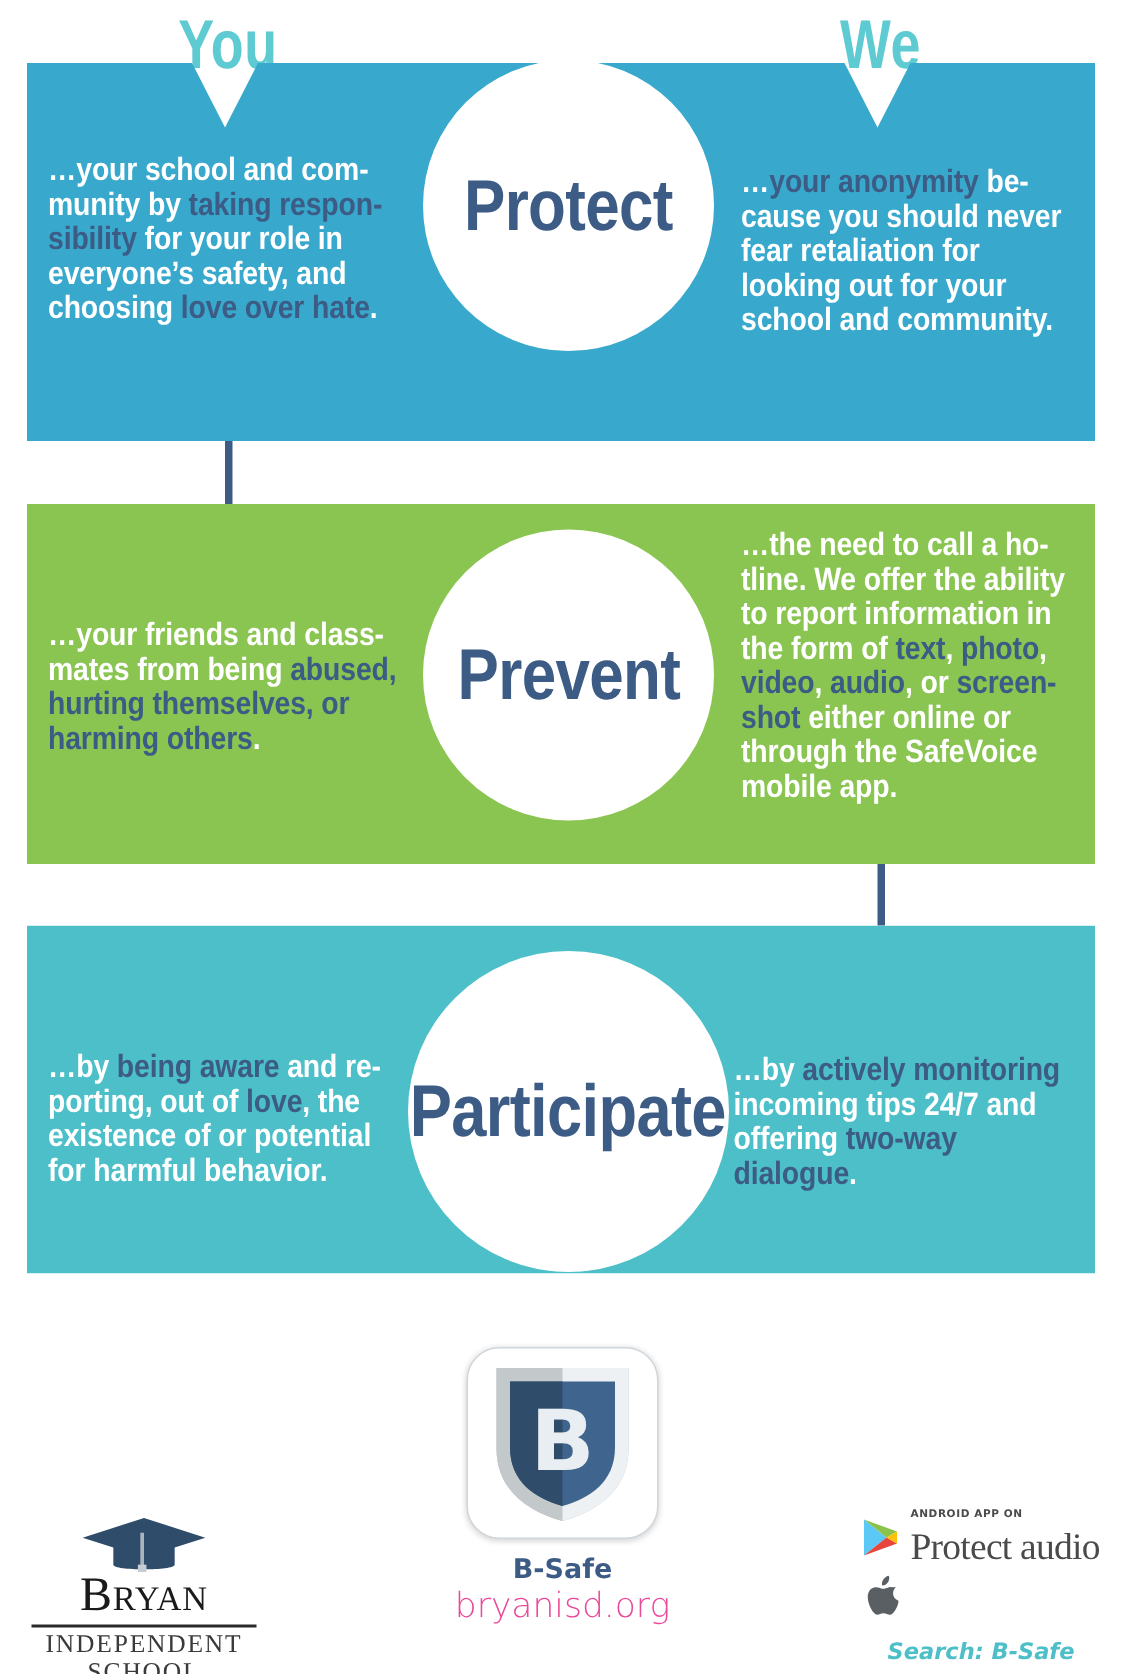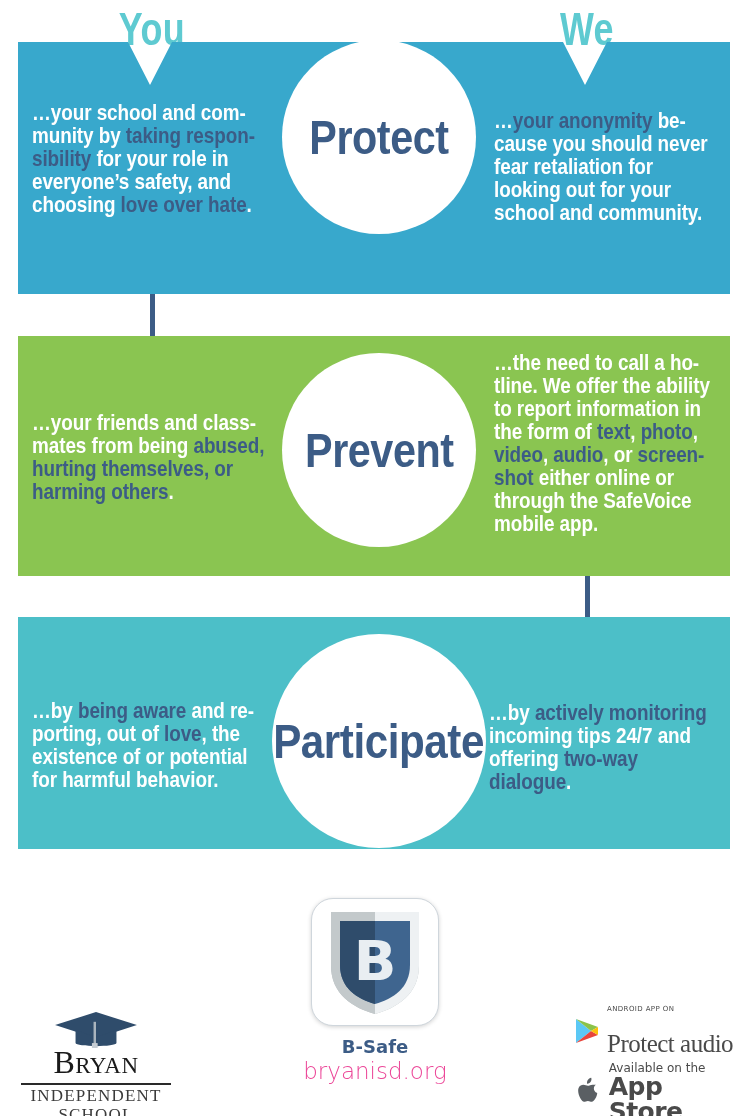--- a/index.html
+++ b/index.html
@@ -166,25 +166,25 @@
     line-height: 19px;
   }
 
   
   #store-badges { position: absolute; right: 14px; top: 146px; width: 160px; }
   .badge { display: flex; align-items: center; gap: 7px; margin-bottom: 6px; }
   .badge-text { line-height: 1; }
   .badge-pre {
     font-family: "DejaVu Sans", sans-serif;
     font-size: 7px;
-    font-weight: normal;
+    font-weight: bold;
     letter-spacing: 0.4px;
     color: #4a4a4a;
     display: block;
-    margin-bottom: 18px;
+    margin-bottom: 6px;
   }
   .badge-main {
     font-family: "DejaVu Sans", sans-serif;
     font-size: 24px;
     color: #4a4a4a;
     display: block;
     letter-spacing: -0.5px;
   }
   .badge-main.serif { font-family: "Liberation Serif", serif; font-size: 25px; }
   .badge-pre2 {
@@ -307,23 +307,19 @@
           <span class="badge-pre">ANDROID APP ON</span>
           <span class="badge-main serif"><span>Protect</span>&nbsp;<span>audio</span></span>
         </span>
       </div>
 
       <div class="badge">
         <svg width="30" height="34" viewBox="0 0 30 34">
           <path d="M20,8 c-2,0 -3.5,1.2 -5,1.2 c-1.5,0 -3.2,-1.2 -5.2,-1.1 c-2.8,0.1 -5.3,2.3 -5.3,6.6 c0,5.2 3.8,11.8 6.3,11.8 c1.4,0 2.3,-1 4.2,-1 c1.9,0 2.6,1 4.2,1 c2.5,0 5.8,-5.8 5.8,-9.4 c-2.6,-1.1 -3.6,-3.1 -3.6,-5 c0,-1.9 1.2,-3.4 2.4,-4.2 C22.9,8.6 21.4,8 20,8 Z" fill="#5a5f63"></path>
           <path d="M18.5,0.5 c-1.6,0.2 -3.4,1.7 -4.1,3.4 c-0.6,1.4 -0.4,2.9 -0.3,3.1 c1.7,0.1 3.4,-1.1 4.2,-2.7 C19,2.9 19,1.4 18.5,0.5 Z" fill="#5a5f63"></path>
         </svg>
-        <span class="badge-text">
-          <span class="badge-pre2">Available on the</span>
-          <span class="badge-main2">App Store</span>
-        </span>
       </div>
 
       <div id="search-note">Search: B-Safe</div>
     </div>
 
   </div>
 </div>
 
 </body></html>

